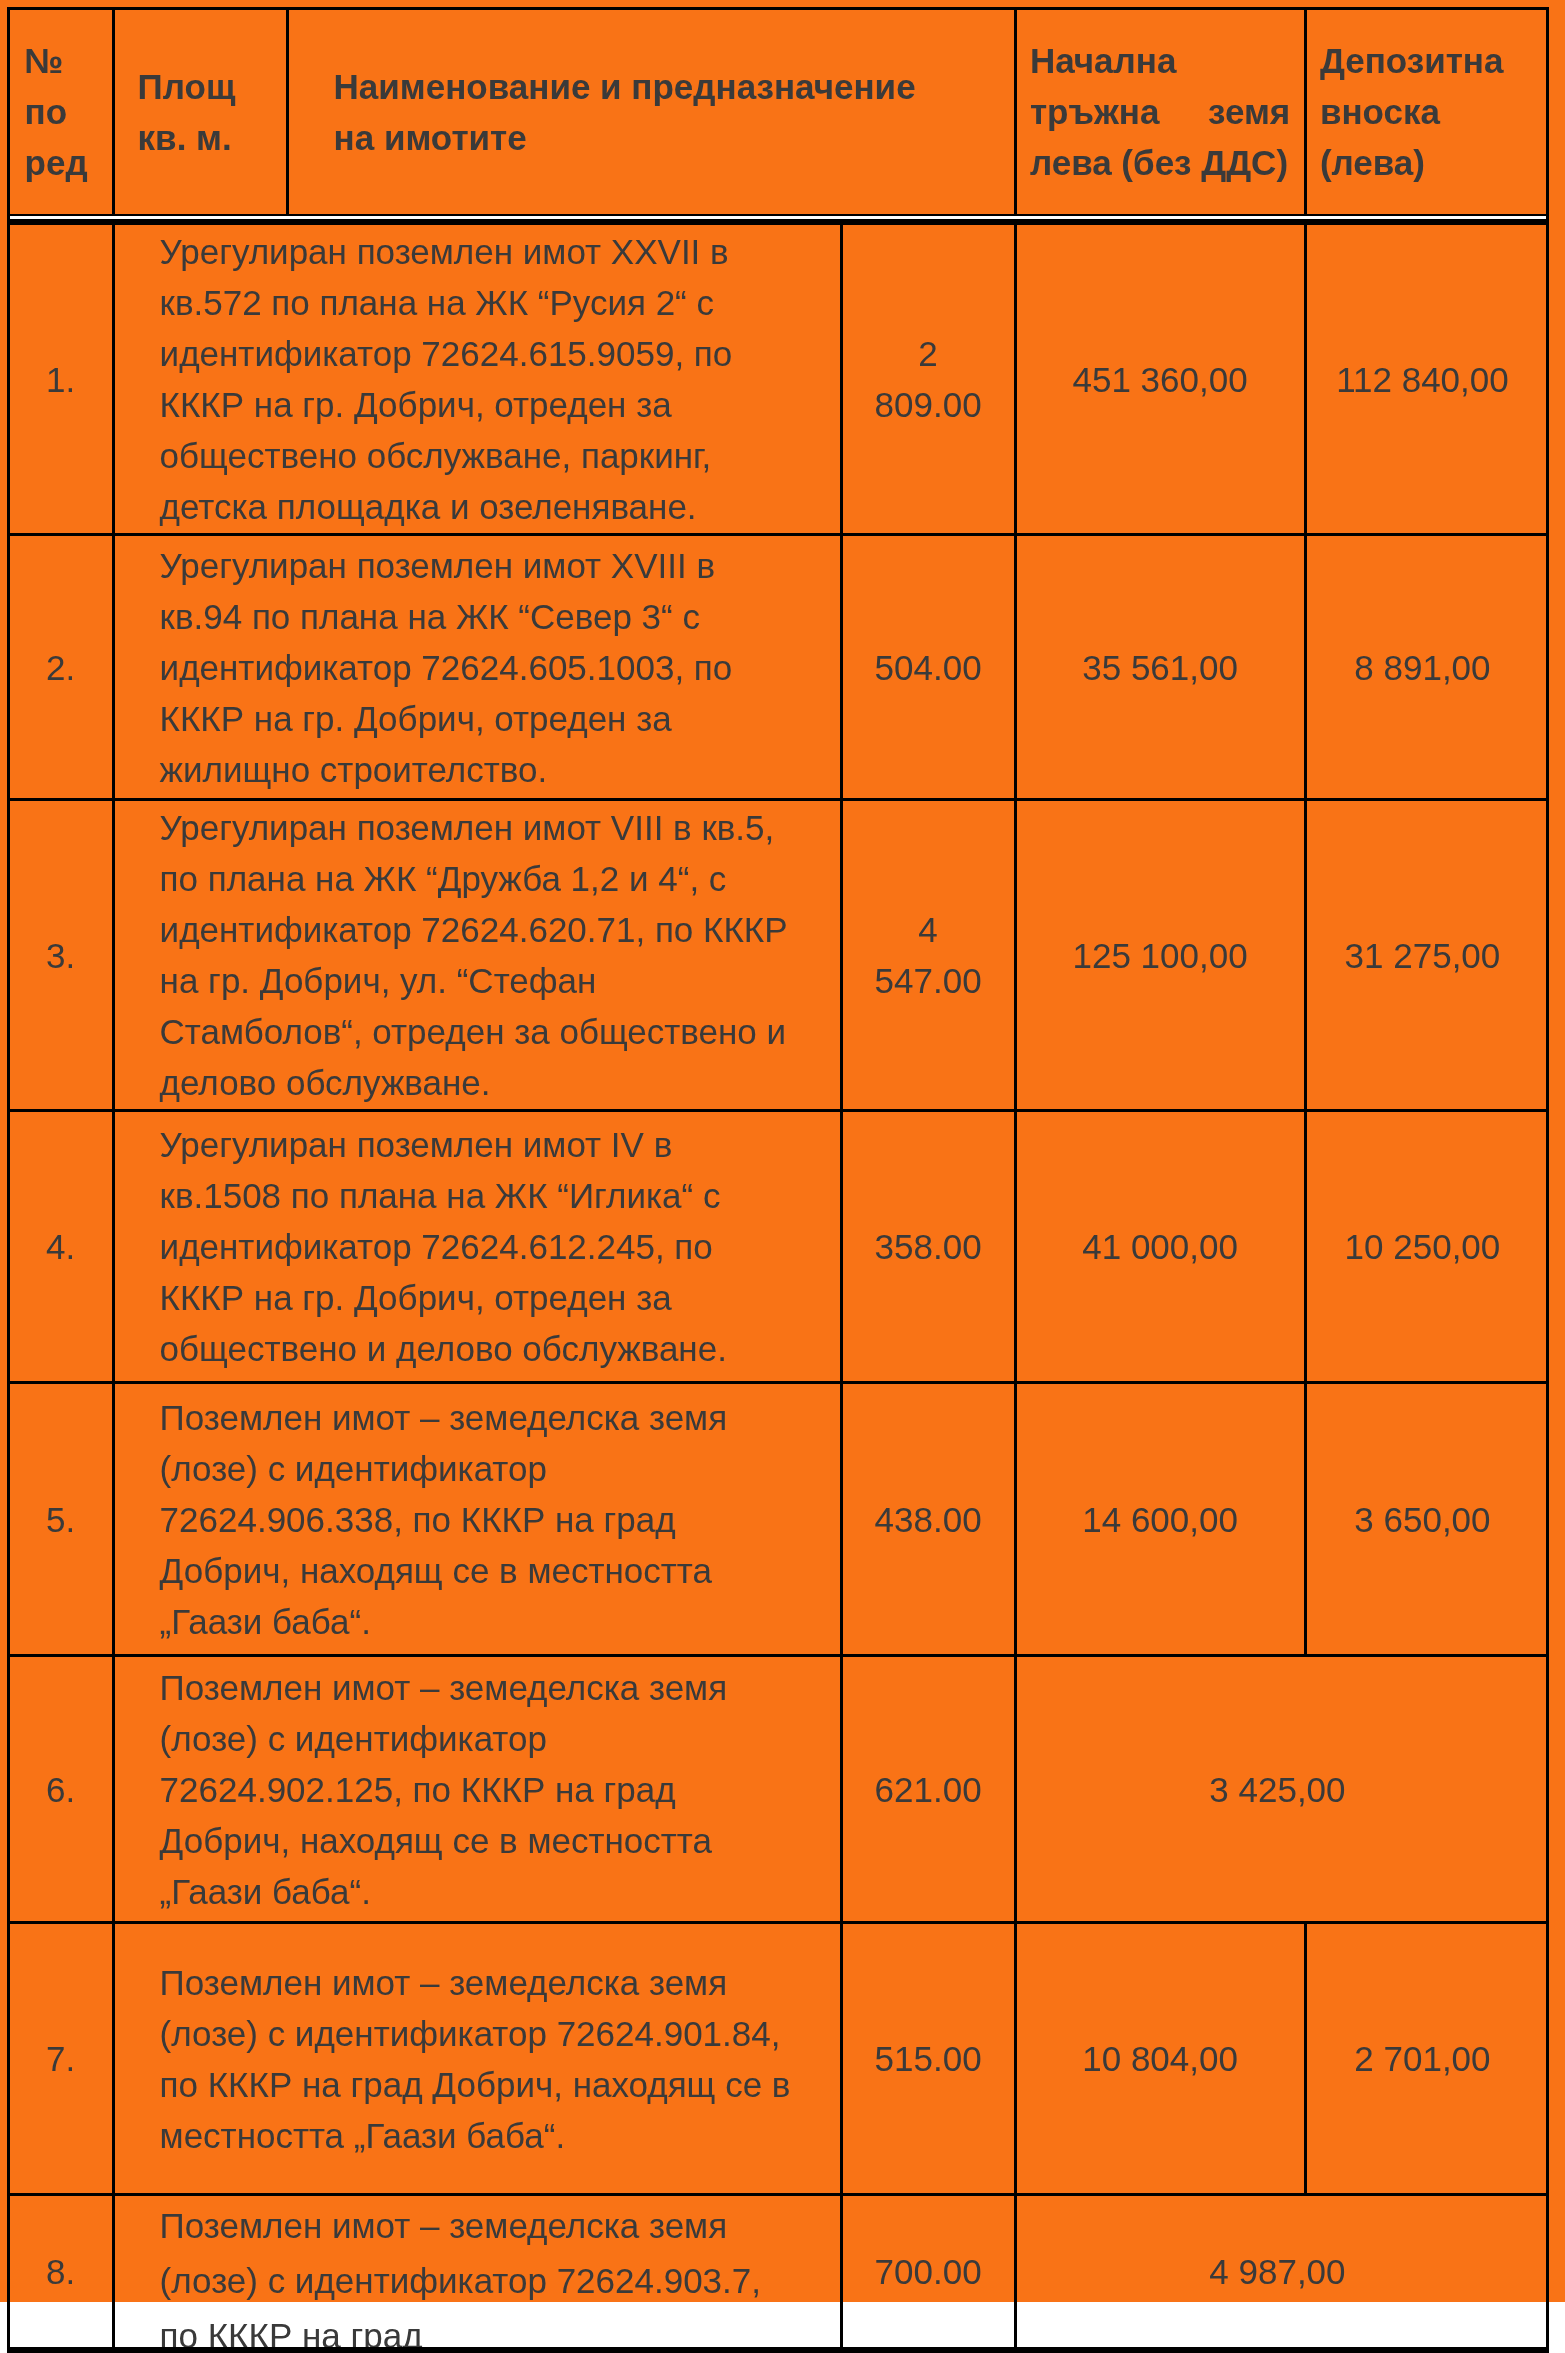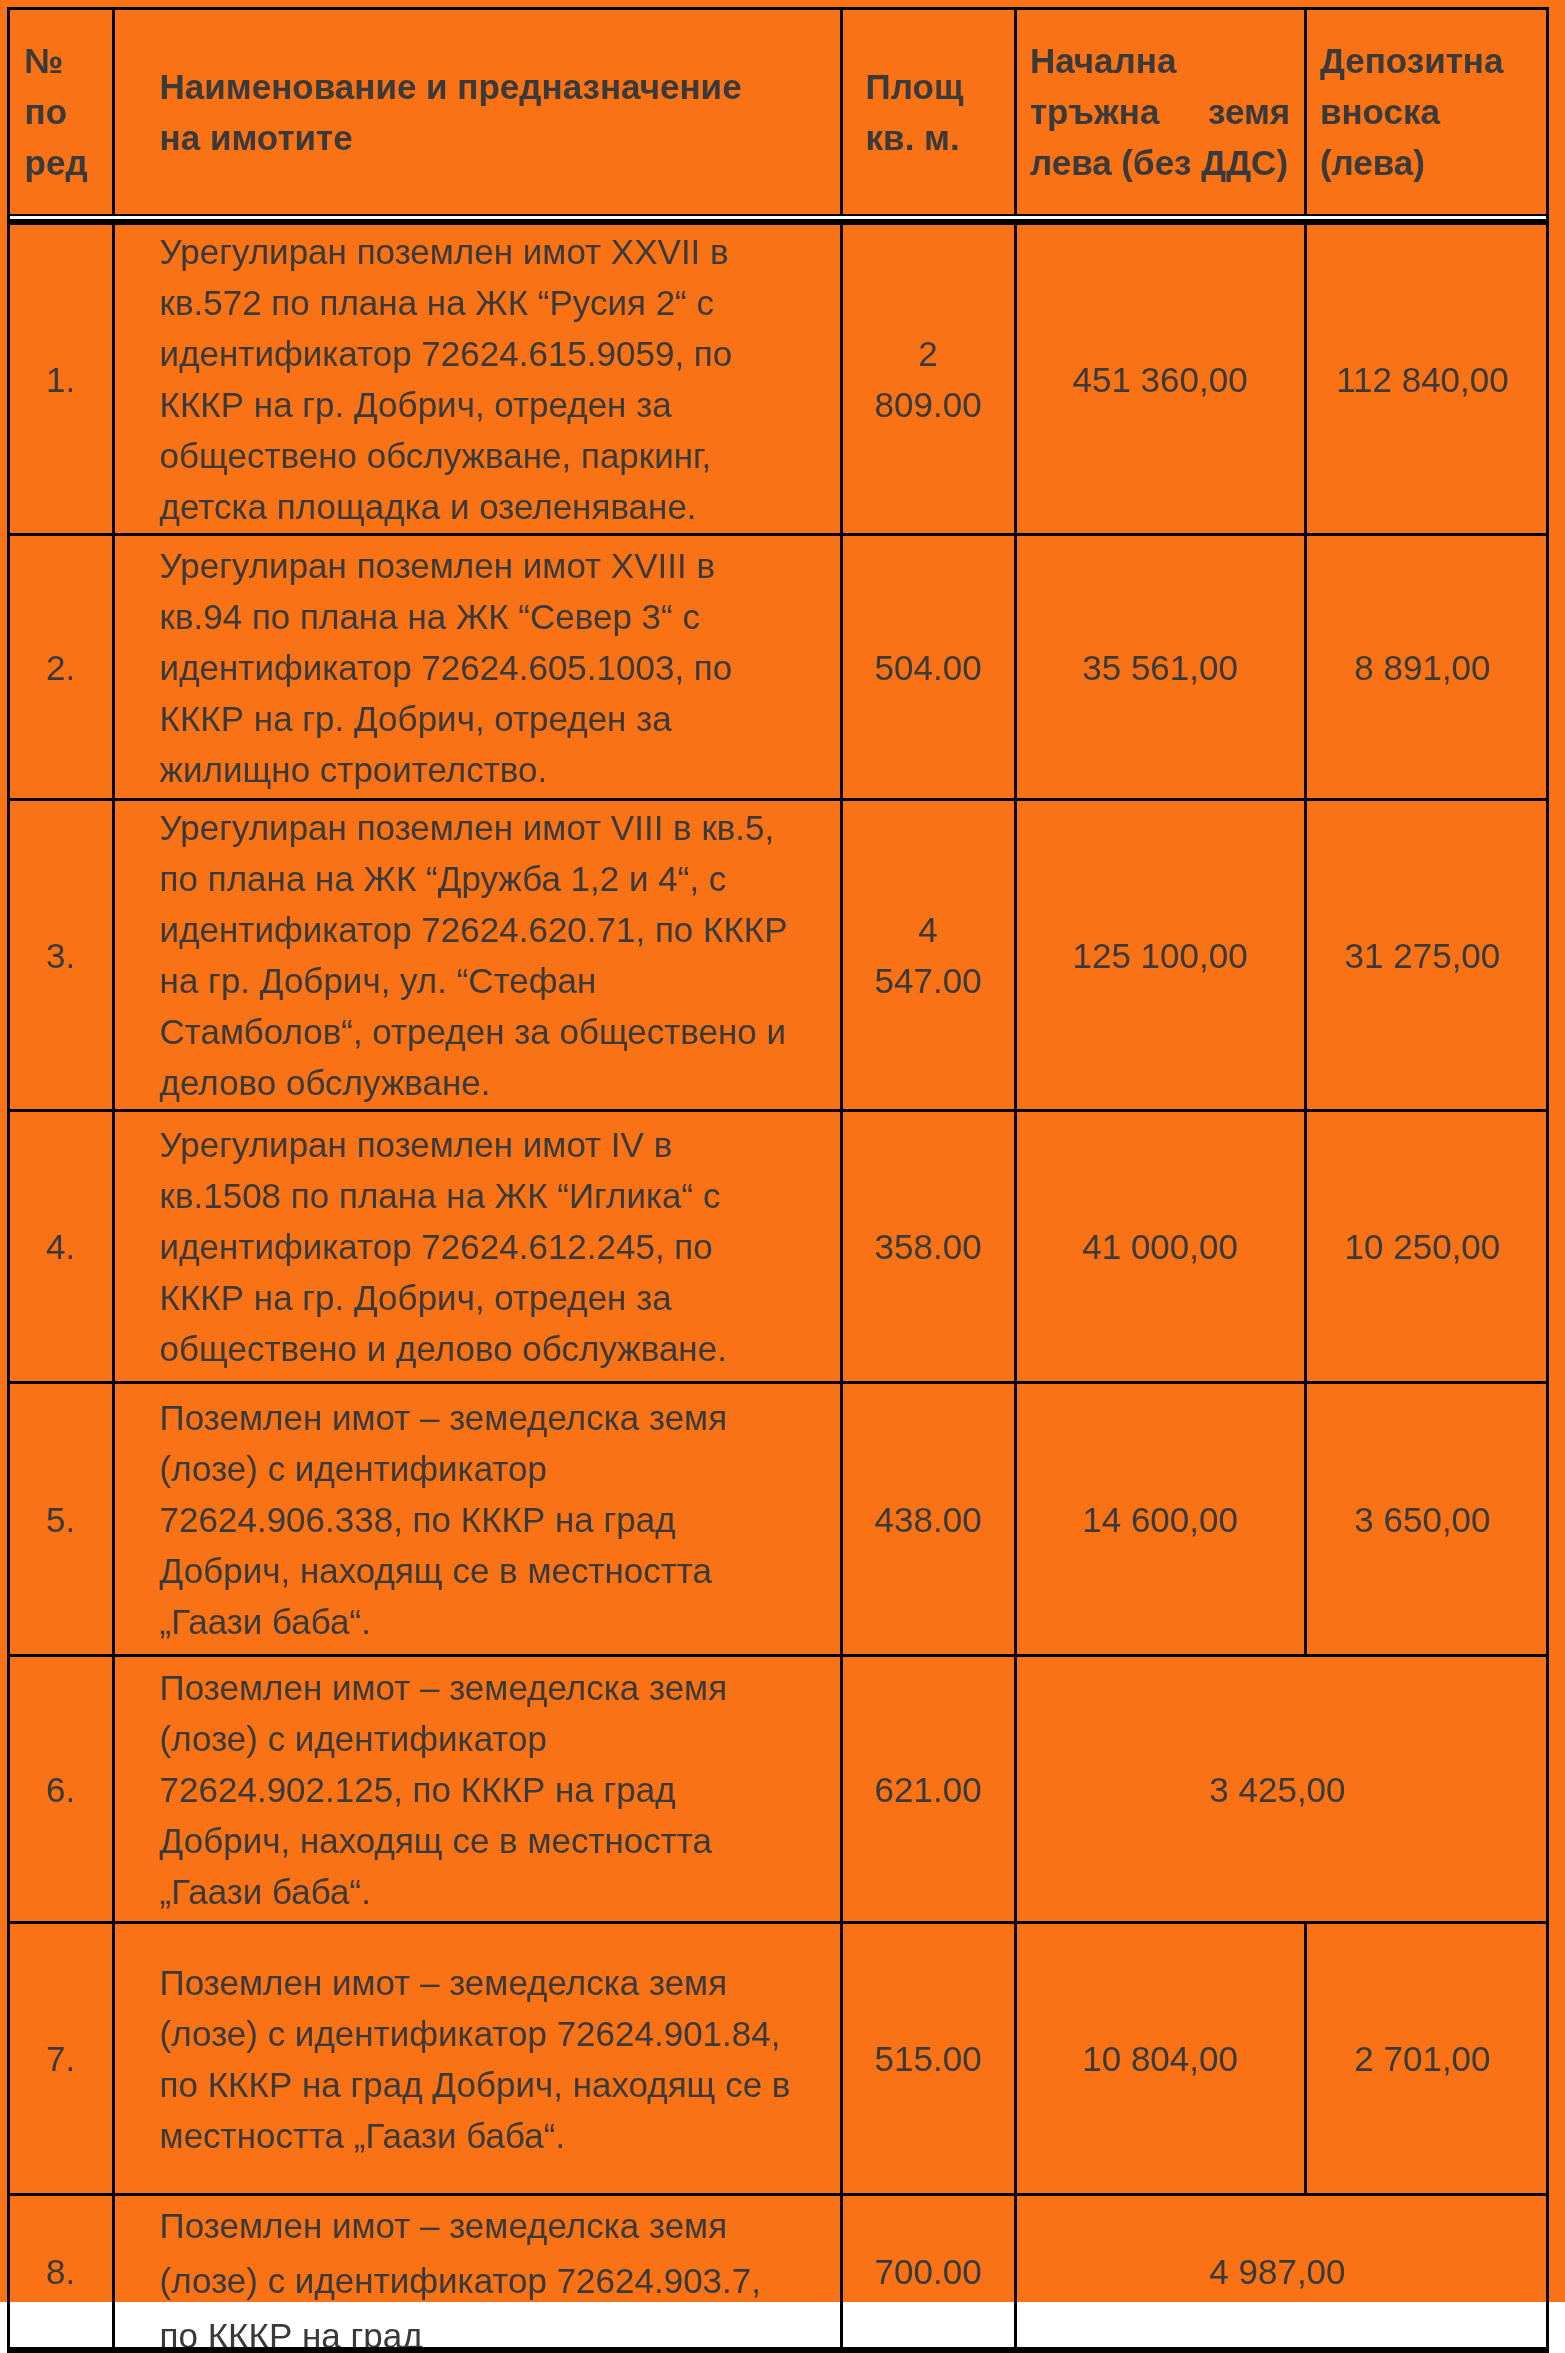--- a/index.html
+++ b/index.html
@@ -51,25 +51,25 @@
 </head>
 <body>
 
 <div class="page">
   <div class="tbl">
 
     <div class="row hdr">
       <div class="cell c1">
           <div>№ по ред</div>
         </div>
+      <div class="cell c3">
+          <div>Площ кв. м.</div>
+        </div>
       <div class="cell c2">
           <div>Наименование и предназначение на имотите</div>
-        </div>
-      <div class="cell c3">
-          <div>Площ кв. м.</div>
         </div>
       <div class="cell c4">
           <div>Начална тръжна земя лева (без ДДС)</div>
         </div>
       <div class="cell c5">
           <div>Депозитна вноска (лева)</div>
         </div>
     </div>
 
     <div class="hdr-divider"></div>

